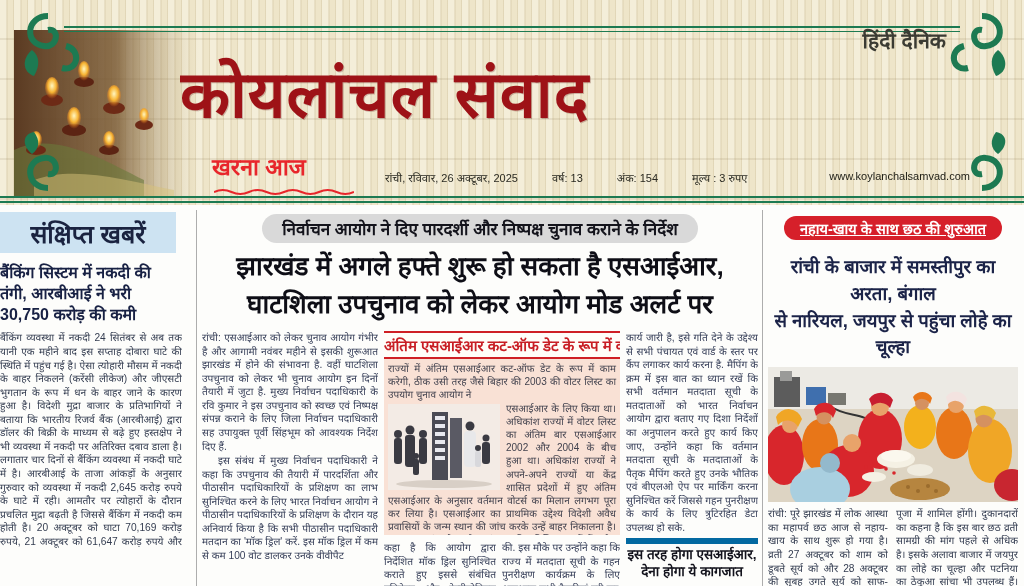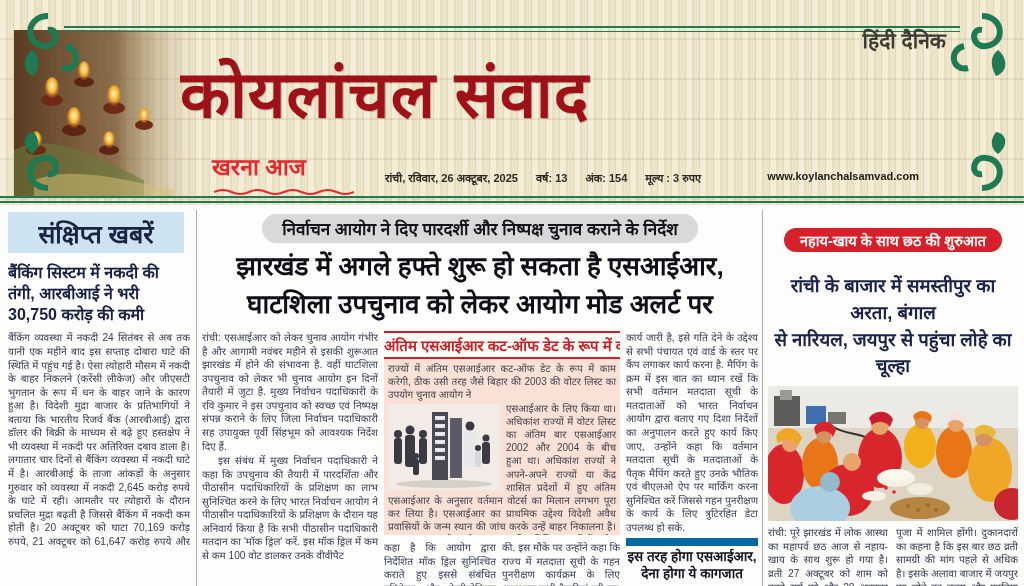--- a/index.html
+++ b/index.html
@@ -25,26 +25,26 @@
       font-size:65px; font-weight:bold; color:#9e1217; z-index:6; letter-spacing:1px;
       text-shadow:1px 1px 0 rgba(90,10,10,.25); white-space:nowrap; overflow:hidden;}
   .daily-label { position:absolute; right:78px; top:26px; font-size:21px; font-weight:bold;
       color:#3b3b33; z-index:6; }
   .tagline { position:absolute; right:52px; top:138px; width:420px; text-align:right;
       font-size:19px; font-weight:bold; color:#c01b20; z-index:6; white-space:nowrap;}
   .flash { position:absolute; left:212px; top:150px; font-size:23px; font-weight:bold;
       color:#e8262b; z-index:6; white-space:nowrap;}
   .flash-wave { position:absolute; left:214px; top:188px; z-index:6; }
   .dateline { position:absolute; left:385px; top:170px; width:560px; z-index:6;
-      font-size:11px; font-weight:bold; color:#2a2a22; display:flex; gap:18px; white-space:nowrap;}
+      font-size:11px; font-weight:normal; color:#2a2a22; display:flex; gap:34px; white-space:nowrap;}
   .dateline .site { margin-left:48px; color:#1c1c14; }
   
   .vdiv { position:absolute; top:210px; bottom:0; width:1px; background:#adadad; z-index:3;}
   
-  .left-col { position:absolute; left:8px; top:212px; width:182px; height:336px; overflow:hidden;}
+  .left-col { position:absolute; left:0; top:212px; width:182px; height:336px; overflow:hidden;}
   .brief-box { width:176px; height:41px; background:#cde3f2; display:flex; align-items:center;
       justify-content:center; font-size:25px; font-weight:bold; color:#1a2340; }
   .left-headline { margin-top:10px; font-size:16px; font-weight:bold; color:#182144;
       line-height:1.3; }
   .left-body { margin-top:6px; font-size:10.2px; color:#333c50; line-height:1.33;
       text-align:justify; overflow:hidden; height:245px;}
   
   .center-col { position:absolute; left:202px; top:212px; width:556px; height:374px; overflow:hidden;}
   .kicker { margin:2px auto 0; width:fit-content; max-width:540px; background:#d9d9d9;
       border-radius:15px; padding:3px 20px; font-size:17px; font-weight:bold; color:#14141c;
@@ -59,29 +59,29 @@
   .sir-box { position:absolute; left:182px; top:0; width:236px; height:204px;
       background:#f9e1d5; overflow:hidden; padding:0 4px 3px;}
   .sir-box-title { margin:0 -4px; background:#fffdf8; border-top:2px solid #cf1f24;
       border-bottom:2px solid #cf1f24; color:#c81e24; font-weight:bold; font-size:15px;
       text-align:center; padding:2px 0; white-space:nowrap; overflow:hidden;}
   .sir-box-body { margin-top:3px; font-size:10px; color:#42424e; line-height:1.32; text-align:justify;}
   .evm-fig { float:left; margin:2px 6px 2px 0; }
   .col2 { left:182px; top:210px; width:112px; height:48px;}
   .col3 { left:300px; top:210px; width:118px; height:48px;}
   .col4 { left:424px; width:132px; height:258px;}
-  .col4-sub { border-top:8px solid #0369a1; margin-top:4px; padding-top:3px;
+  .col4-sub { border-top:6px solid #0369a1; margin-top:4px; padding-top:3px;
       font-size:13.5px; font-weight:bold; color:#12121c; text-align:center; line-height:1.25;}
   .col4 .after-sub { margin-top:4px; text-indent:0;}
   
   .right-col { position:absolute; left:768px; top:212px; width:250px; height:374px; overflow:hidden;}
-  .right-kicker { margin:16px auto; width:fit-content; max-width:246px; background:#d6202a;
+  .right-kicker { margin:4px auto; width:fit-content; max-width:246px; background:#d6202a;
       color:#fff; font-size:14.5px; font-weight:bold; border-radius:13px; padding:2px 16px;
-      white-space:nowrap; overflow:hidden;}
-  .right-headline { margin-top:21px; text-align:center; font-size:18.5px; font-weight:bold;
+      white-space:nowrap; overflow:hidden;text-decoration:underline;}
+  .right-headline { margin-top:14px; text-align:center; font-size:18.5px; font-weight:bold;
       color:#1b2348; line-height:1.45; }
   .photo { margin-top:6px; width:250px; height:135px; overflow:hidden; background:#e7e2da;}
   .right-body { position:relative; margin-top:5px; height:158px;}
   .rcol { position:absolute; top:0; font-size:10.2px; color:#333c50; line-height:1.33;
       text-align:justify; overflow:hidden; height:158px;}
   .rcol1 { left:0; width:120px;}
   .rcol2 { left:128px; width:122px;}
 </style>
 </head>
 <body>

